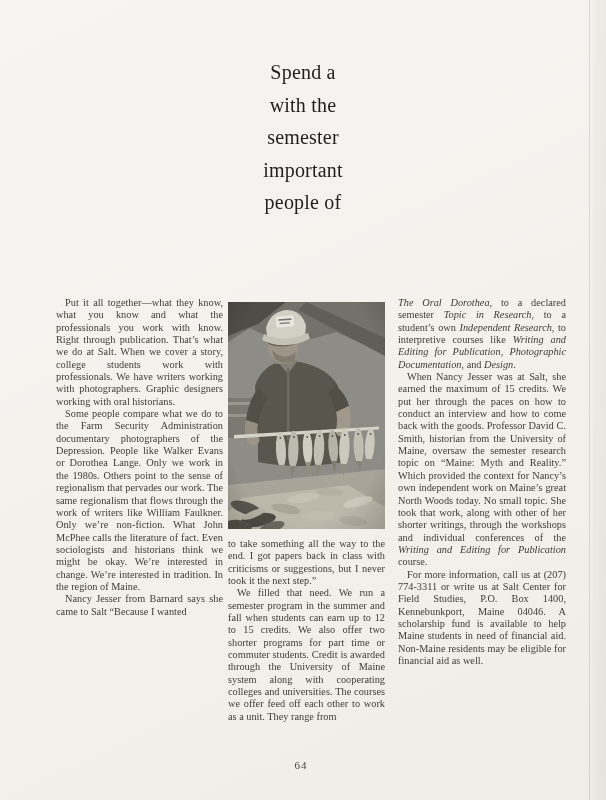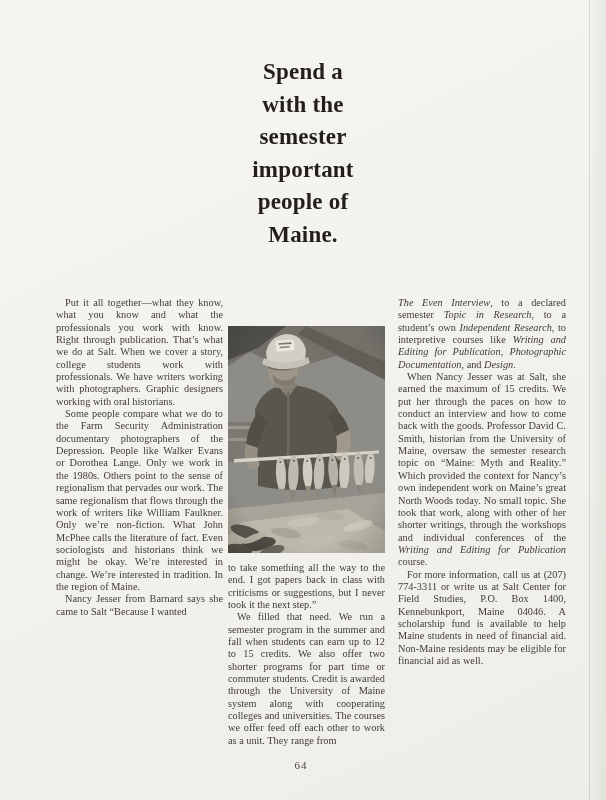--- a/index.html
+++ b/index.html
@@ -13,34 +13,34 @@
     background:linear-gradient(155deg,#f6f5f1 0%,#f2f1ec 55%,#eeede7 100%);
   }
   .page-edge-shade{
     position:absolute;top:0;right:0;width:16px;height:100%;
     background:linear-gradient(to right,rgba(60,55,40,0) 0%,rgba(60,55,40,0.03) 30%,rgba(60,55,40,0.06) 100%);
     border-left:1px solid rgba(100,95,80,0.12);
   }
   .headline{
     position:absolute;left:0;right:0;top:56px;
     text-align:center;
-    font-size:23px;line-height:32.5px;font-weight:bold;
+    font-size:20px;line-height:32.5px;font-weight:normal;
     letter-spacing:0.2px;
     color:#211e1b;
   }
   .col{
     position:absolute;
     font-size:10.3px;line-height:12.35px;
     text-align:justify;
     color:#403c36;
   }
   .col p{margin:0;}
   .col p.indent{text-indent:9px;}
   .col-left{left:56px;top:297px;width:167px;font-family:Liberation Serif, serif;}
-  .col-mid{left:228px;top:302px;width:157px;margin-top:24px;}
+  .col-mid{left:228px;top:302px;width:157px;}
   .col-right{left:398px;top:297px;width:168px;}
   .photo{
     width:157px;height:227px;margin:0 0 9px 0;display:block;
   }
   .photo svg{display:block;width:157px;height:227px;}
   .page-number{
     position:absolute;left:0;right:4px;top:759px;
     text-align:center;font-size:11px;letter-spacing:1px;color:#47433c;
   }
 </style>
@@ -48,21 +48,20 @@
 <body>
 
 <div class="page">
 
   <div class="headline">
       <div>Spend a</div>
       <div>with the</div>
       <div>semester</div>
       <div>important</div>
       <div>people of</div>
-      <div>Maine.</div>
     </div>
 
   <div class="col col-left">
       <p class="indent"><span>Put it all together—what they know, what you know and what the professionals you work with know. Right through publication. That’s what we do at Salt. When we cover a story, college students work with professionals. We have writers working with photographers. Graphic designers working with oral historians.</span></p>
       <p class="indent"><span>Some people compare what we do to the Farm Security Administration documentary photographers of the Depression. People like Walker Evans or Dorothea Lange. Only we work in the 1980s. Others point to the sense of regionalism that pervades our work. The same regionalism that flows through the work of writers like William Faulkner. Only we’re non-fiction. What John McPhee calls the literature of fact. Even sociologists and historians think we might be okay. We’re interested in change. We’re interested in tradition. In the region of Maine.</span></p>
       <p class="indent"><span>Nancy Jesser from Barnard says she came to Salt “Because I wanted</span></p>
     </div>
 
   <div class="col col-mid">
     <div class="photo" role="img" aria-label="Black-and-white photograph of a man wearing a trucker cap threading herring onto a horizontal rod in a smokehouse, with fish spread on a table below">
@@ -171,21 +170,21 @@
         <rect width="157" height="227" fill="url(#vig)"></rect>
       </svg>
     </div>
     <div>
         <p><span>to take something all the way to the end. I got papers back in class with criticisms or suggestions, but I never took it the next step.”</span></p>
         <p class="indent"><span>We filled that need. We run a semester program in the summer and fall when students can earn up to 12 to 15 credits. We also offer two shorter programs for part time or commuter students. Credit is awarded through the University of Maine system along with cooperating colleges and universities. The courses we offer feed off each other to work as a unit. They range from</span></p>
       </div>
   </div>
 
   <div class="col col-right">
-      <p><i>The Even Interview</i><span>, to a declared semester </span><i>Topic in Research</i><span>, to a student’s own </span><i>Independent Research</i><span>, to interpretive courses like </span><i>Writing and Editing for Publication</i><span>, </span><i>Photographic Documentation</i><span>, and </span><i>Design</i><span>.</span></p>
+      <p><i>The Oral Dorothea</i><span>, to a declared semester </span><i>Topic in Research</i><span>, to a student’s own </span><i>Independent Research</i><span>, to interpretive courses like </span><i>Writing and Editing for Publication</i><span>, </span><i>Photographic Documentation</i><span>, and </span><i>Design</i><span>.</span></p>
       <p class="indent"><span>When Nancy Jesser was at Salt, she earned the maximum of 15 credits. We put her through the paces on how to conduct an interview and how to come back with the goods. Professor David C. Smith, historian from the University of Maine, oversaw the semester research topic on “Maine: Myth and Reality.” Which provided the context for Nancy’s own independent work on Maine’s great North Woods today. No small topic. She took that work, along with other of her shorter writings, through the workshops and individual conferences of the </span><i>Writing and Editing for Publication</i><span> course.</span></p>
       <p class="indent"><span>For more information, call us at (207) 774-3311 or write us at Salt Center for Field Studies, P.O. Box 1400, Kennebunkport, Maine 04046. A scholarship fund is available to help Maine students in need of financial aid. Non-Maine residents may be eligible for financial aid as well.</span></p>
     </div>
 
   <div class="page-number">64</div>
 
   <div class="page-edge-shade"></div>
 </div>
 
 </body></html>

